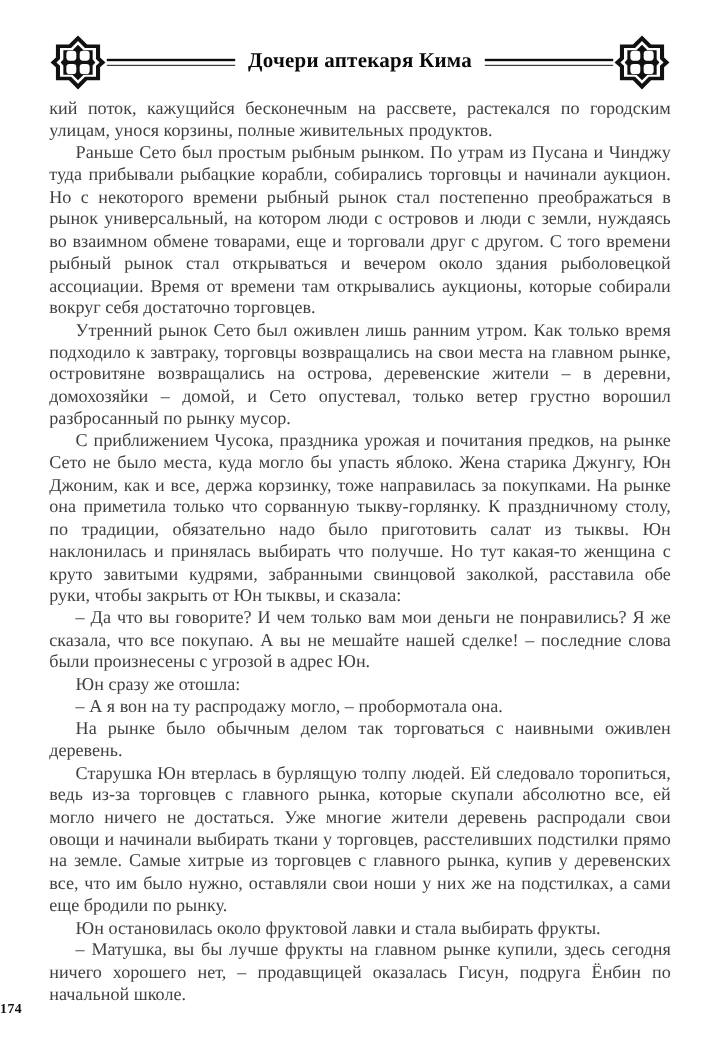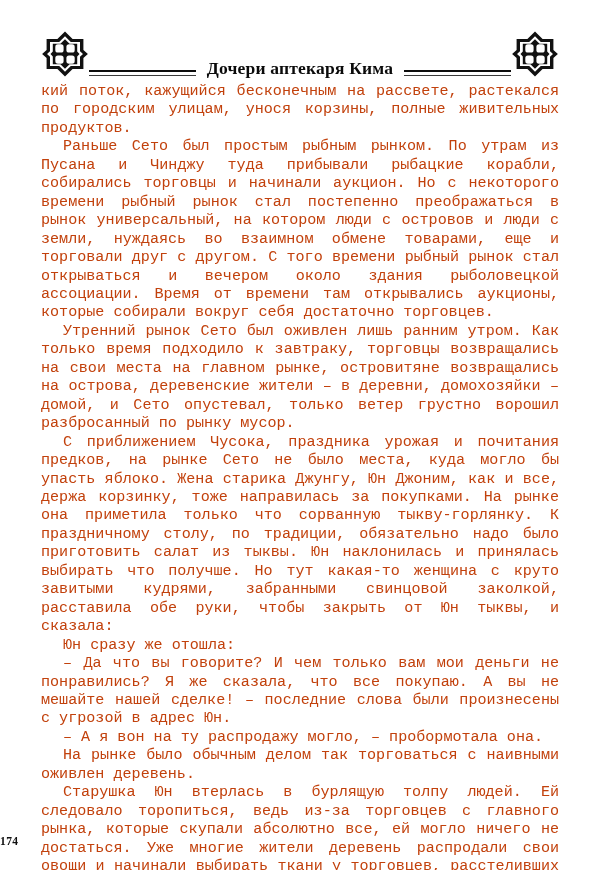--- a/index.html
+++ b/index.html
@@ -19,21 +19,21 @@
   }
 
   
   .header {
     position: absolute;
     left: 41px;
     top: 26px;
     width: 518px;
     height: 52px;
     display: flex;
-    align-items: flex-end;
+    align-items: center;
     justify-content: center;
     gap: 0;
   }
   .ornament {
     flex: 0 0 auto;
     width: 48px;
     height: 48px;
     display: block;
   }
   .rule {
@@ -81,23 +81,22 @@
     top: 82px;
     width: 518px;
   }
   .body-text p {
     margin: 0;
     font-size: 15.1px;
     line-height: 18.45px;
     text-align: justify;
     text-justify: inter-word;
     text-indent: 22px;
-    color: #c2410c;
+    color: #404040;
     hyphens: manual;
-    font-family: Liberation Mono, monospace;
   }
   .body-text p.cont {
     text-indent: 0;
   }
 
   
   .folio {
     position: absolute;
     left: 0;
     top: 835px;
@@ -170,22 +169,22 @@
         </g>
       </svg>
     </span>
   </div>
 
   <div class="body-text">
     <p class="cont">кий поток, кажущийся бесконечным на рассвете, растекался по городским улицам, унося корзины, полные живительных продуктов.</p>
     <p>Раньше Сето был простым рыбным рынком. По утрам из Пусана и Чинджу туда прибывали рыбацкие корабли, собирались торговцы и начинали аукцион. Но с некоторого времени рыбный рынок стал постепенно преображаться в рынок универсальный, на котором люди с островов и люди с земли, нуждаясь во взаимном обмене товарами, еще и торговали друг с другом. С того времени рыбный рынок стал открываться и вечером около здания рыболовецкой ассоциации. Время от времени там открывались аукционы, которые собирали вокруг себя достаточно торговцев.</p>
     <p>Утренний рынок Сето был оживлен лишь ранним утром. Как только время подходило к завтраку, торговцы возвращались на свои места на главном рынке, островитяне возвращались на острова, деревенские жители – в деревни, домохозяйки – домой, и Сето опустевал, только ветер грустно ворошил разбросанный по рынку мусор.</p>
     <p>С приближением Чусока, праздника урожая и почитания предков, на рынке Сето не было места, куда могло бы упасть яблоко. Жена старика Джунгу, Юн Джоним, как и все, держа корзинку, тоже направилась за покупками. На рынке она приметила только что сорванную тыкву-горлянку. К праздничному столу, по традиции, обязательно надо было приготовить салат из тыквы. Юн наклонилась и принялась выбирать что получше. Но тут какая-то женщина с круто завитыми кудрями, забранными свинцовой заколкой, расставила обе руки, чтобы закрыть от Юн тыквы, и сказала:</p>
+    <p>– Да что вы говорите? И чем только вам мои деньги не понравились? Я же сказала, что все покупаю. А вы не мешайте нашей сделке! – последние слова были произнесены с угрозой в адрес Юн.</p>
     <p>Юн сразу же отошла:</p>
-    <p>– Да что вы говорите? И чем только вам мои деньги не понравились? Я же сказала, что все покупаю. А вы не мешайте нашей сделке! – последние слова были произнесены с угрозой в адрес Юн.</p>
     <p>– А я вон на ту распродажу могло, – пробормотала она.</p>
     <p>На рынке было обычным делом так торговаться с наивными оживлен деревень.</p>
     <p>Старушка Юн втерлась в бурлящую толпу людей. Ей следовало торопиться, ведь из-за торговцев с главного рынка, которые скупали абсолютно все, ей могло ничего не достаться. Уже многие жители деревень распродали свои овощи и начинали выбирать ткани у торговцев, расстеливших подстилки прямо на земле. Самые хитрые из торговцев с главного рынка, купив у деревенских все, что им было нужно, оставляли свои ноши у них же на подстилках, а сами еще бродили по рынку.</p>
     <p>Юн остановилась около фруктовой лавки и стала выбирать фрукты.</p>
     <p>– Матушка, вы бы лучше фрукты на главном рынке купили, здесь сегодня ничего хорошего нет, – продавщицей оказалась Гисун, подруга Ёнбин по начальной школе.</p>
 
   </div>
 
   <div class="folio">174</div>
 

